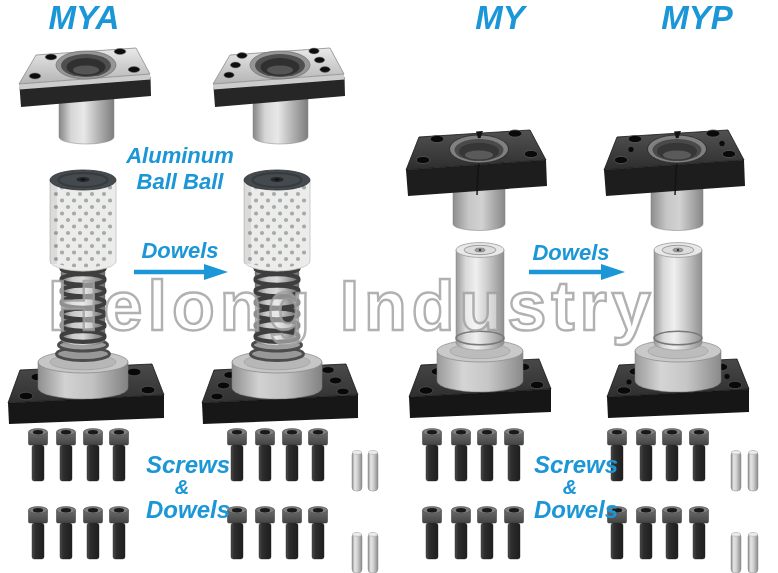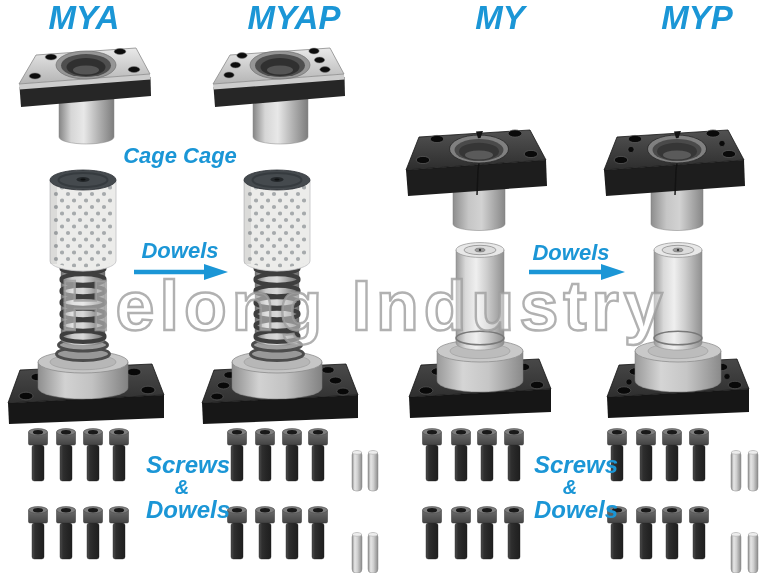--- a/index.html
+++ b/index.html
@@ -6,32 +6,31 @@
   #stage{position:relative;width:778px;height:573px;background:#ffffff;overflow:hidden;
          font-family:"Liberation Sans",sans-serif;}
   .part{position:absolute;z-index:10;}
   .t-blue{position:absolute;z-index:60;color:#1b96d6;font-weight:bold;font-style:italic;
           font-family:"Liberation Sans",sans-serif;text-align:center;line-height:1.05;}
   .title{font-size:33px;top:1px;}
   .anno{font-size:22px;}
   .sd-line1,.sd-line3{display:block;font-size:24px;line-height:25px;text-align:right;}
   .sd-line2{display:block;font-size:20px;line-height:20px;}
   .bc-line{display:block;font-size:22px;line-height:26px;}
-  #watermark{position:absolute;left:60px;top:266px;z-index:40;font-size:70px;font-weight:bold;
+  #watermark{position:absolute;left:48px;top:266px;z-index:40;font-size:70px;font-weight:bold;
              letter-spacing:5px;white-space:nowrap;color:rgba(255,255,255,0.42);
              -webkit-text-stroke:2.4px rgba(158,158,158,0.8);pointer-events:none;}
   .arrow{position:absolute;z-index:60;}
 </style>
 </head>
 <body>
 
 <div id="stage">
 
   <div class="t-blue title" style="left:28px;width:112px;">MYA</div>
-  <div class="t-blue title" style="left:230px;width:128px;">MYAP</div>
   <div class="t-blue title" style="left:643px;width:108px;">MYP</div>
   <div class="t-blue title" style="left:448px;width:104px;">MY</div>
 
   <svg class="part" style="left:12px;top:43px;" width="142" height="102" viewBox="0 0 142 102">
     <defs>
       <linearGradient id="a1p" x1="0" y1="0" x2="0" y2="1">
         <stop offset="0" stop-color="#e9e9e9"></stop>
           <stop offset="1" stop-color="#b4b4b4"></stop>
       </linearGradient>
       <linearGradient id="a1c" x1="0" y1="0" x2="1" y2="0">
@@ -405,21 +404,22 @@
       <use href="#scr" x="689" y="84"></use>
     <use href="#pin" x="731" y="27"></use>
       <use href="#pin" x="748" y="27"></use>
     <use href="#pin" x="731" y="109"></use>
       <use href="#pin" x="748" y="109"></use>
   </svg>
 
   <div id="watermark">Helong Industry</div>
 
   <div class="t-blue" style="left:114px;top:143px;width:132px;">
-    <span class="bc-line">Cage Cage</span>
+    <span class="bc-line">Aluminum</span>
+    <span class="bc-line">Ball Ball</span>
   </div>
 
   <div class="t-blue anno" style="left:130px;top:239px;width:100px;">Dowels</div>
   <svg class="arrow" style="left:132px;top:263px;" width="98" height="18" viewBox="0 0 98 18">
     <line x1="2" y1="9" x2="74" y2="9" stroke="#1b96d6" stroke-width="4.5"></line>
     <polygon points="72,1 96,9 72,17" fill="#1b96d6"></polygon>
   </svg>
 
   <div class="t-blue anno" style="left:525px;top:241px;width:92px;">Dowels</div>
   <svg class="arrow" style="left:527px;top:263px;" width="100" height="18" viewBox="0 0 100 18">

